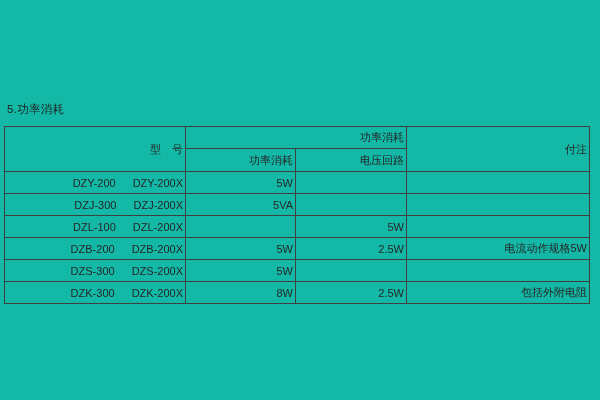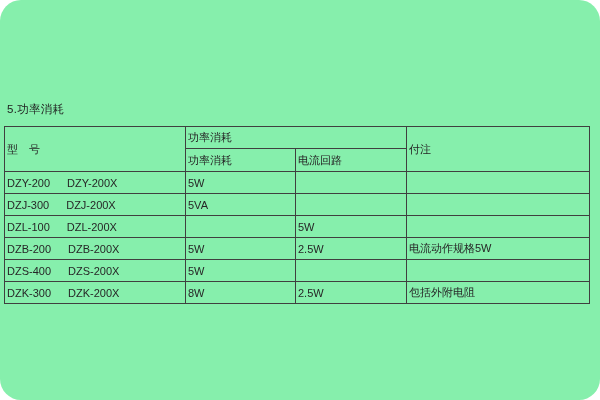--- a/index.html
+++ b/index.html
@@ -4,46 +4,45 @@
 <style>
   html, body {
     margin: 0;
     padding: 0;
     background: #ffffff;
   }
   #page {
     position: relative;
     width: 600px;
     height: 400px;
-    background: #86efac;
+    background: #14b8a6;
     font-family: "Liberation Sans", "DejaVu Sans", sans-serif;
     color: #262626;
     overflow: hidden;
-    border-radius: 21px;
   }
   #section-title {
     position: absolute;
     left: 7px;
     top: 102px;
     font-size: 11.5px;
     color: #1f1f1f;
     letter-spacing: 0.3px;
   }
   #spec-table {
     position: absolute;
     left: 4px;
     top: 126px;
     border-collapse: collapse;
     table-layout: fixed;
     font-size: 11px;
     color: #262626;
   }
   #spec-table td {
     border: 1px solid #3f3f3f;
-    text-align: left;
+    text-align: right;
     vertical-align: middle;
     padding: 0 2px;
     overflow: hidden;
     white-space: nowrap;
   }
   tr.header-row-1 td { height: 21px; }
   tr.header-row-2 td { height: 22px; }
   tr.data-row td { height: 21px; }
   .model-pair {
     display: inline-flex;
@@ -66,21 +65,21 @@
       <col style="width:183px">
     </colgroup>
     <tbody>
       <tr class="header-row-1">
         <td rowspan="2">型　号</td>
         <td colspan="2">功率消耗</td>
         <td rowspan="2">付注</td>
       </tr>
       <tr class="header-row-2">
         <td>功率消耗</td>
-        <td>电流回路</td>
+        <td>电压回路</td>
       </tr>
 
       <tr class="data-row">
         <td>
           <span class="model-pair">
             <span>DZY-200</span>
             <span>DZY-200X</span>
           </span>
         </td>
         <td>5W</td>
@@ -120,21 +119,21 @@
           </span>
         </td>
         <td>5W</td>
         <td>2.5W</td>
         <td>电流动作规格5W</td>
       </tr>
 
       <tr class="data-row">
         <td>
           <span class="model-pair">
-            <span>DZS-400</span>
+            <span>DZS-300</span>
             <span>DZS-200X</span>
           </span>
         </td>
         <td>5W</td>
         <td></td>
         <td></td>
       </tr>
 
       <tr class="data-row">
         <td>

